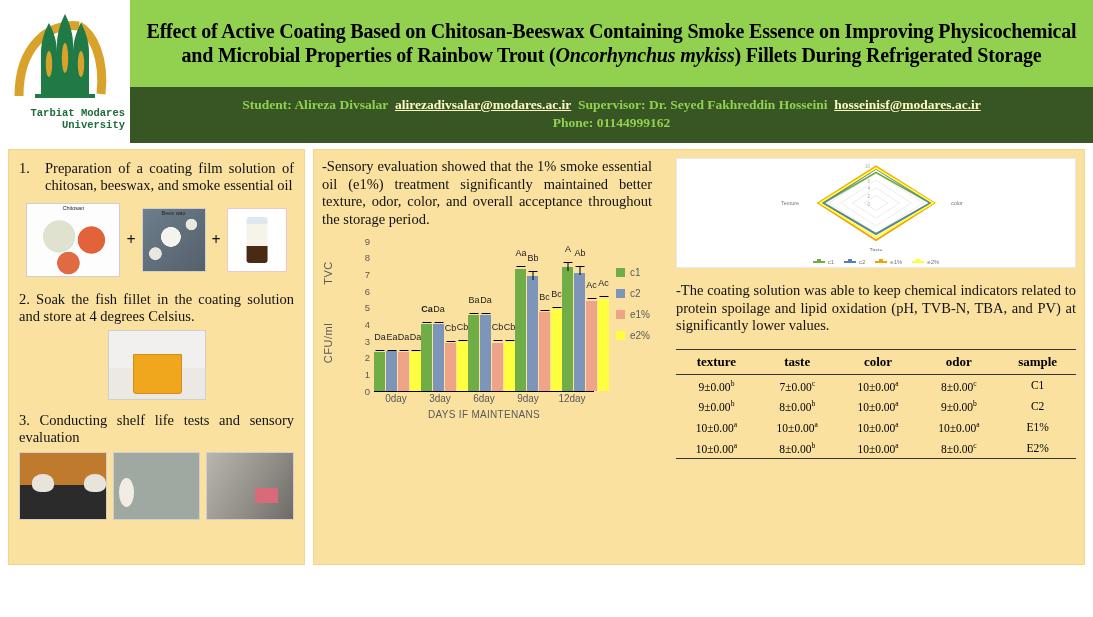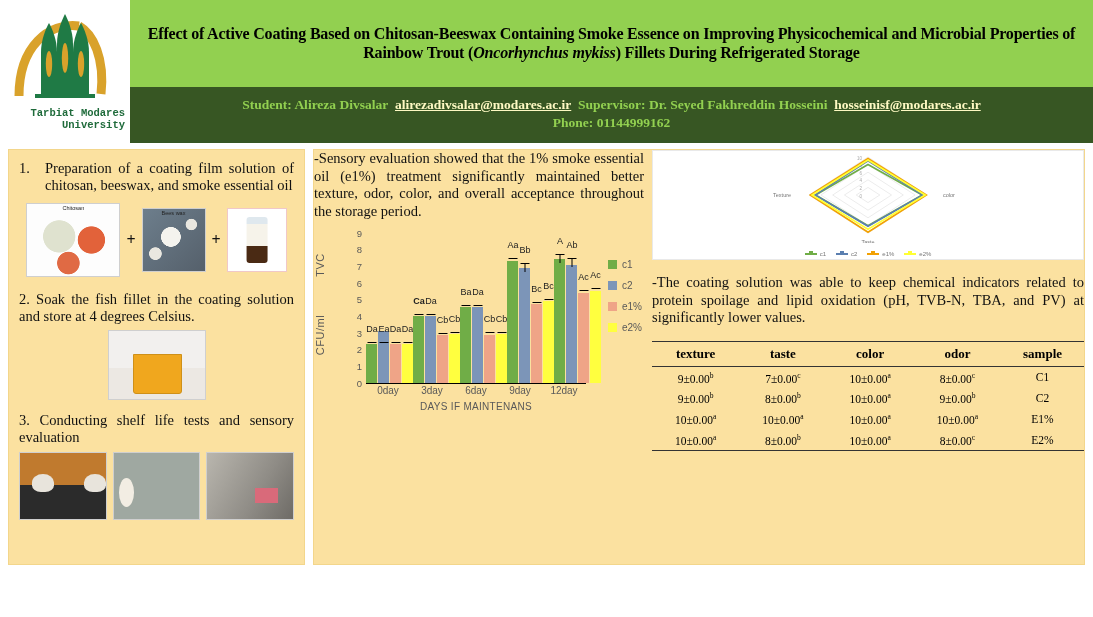--- a/index.html
+++ b/index.html
@@ -12,40 +12,40 @@
   
   .header-row{display:flex;width:1093px;height:143px;}
   .logo-cell{width:130px;height:143px;display:flex;align-items:center;justify-content:center;background:#fff;flex:0 0 130px;}
   .logo-wrap{width:120px;height:128px;position:relative;}
   .logo-text{position:absolute;left:0;right:0;bottom:4px;text-align:right;
     font-family:Liberation Mono, monospace;font-weight:bold;font-size:10.5px;color:#1f6b3b;line-height:1.12;}
   .header-main{flex:1;display:flex;flex-direction:column;}
   .title-band{background:#92D050;height:87px;display:flex;align-items:center;justify-content:center;padding:0 6px;box-sizing:border-box;}
   .title-band h1{
     margin:0;text-align:center;color:#000;font-weight:bold;
-    font-family:"Liberation Serif",serif;font-size:16px;line-height:1.17;letter-spacing:-.2px;
+    font-family:"Liberation Serif",serif;font-size:20px;line-height:1.17;letter-spacing:-.2px;
   }
   .title-band h1 .it{font-style:italic;}
   .contact-band{background:#375623;flex:1;display:flex;flex-direction:column;align-items:center;justify-content:center;padding:2px 4px 4px;box-sizing:border-box;}
   .contact-line{color:#92D050;font-weight:bold;font-size:13.5px;font-family:"Liberation Serif",serif;white-space:nowrap;line-height:1.35;}
   .contact-line a{color:#fef9c3;text-decoration:underline;}
   .contact-phone{color:#92D050;font-weight:bold;font-size:13.5px;font-family:"Liberation Serif",serif;line-height:1.35;}
 
   
   .section-bars{display:flex;margin-top:4px;padding:0 8px;gap:8px;box-sizing:border-box;width:1093px;}
   .sbar{background:#BF8F00;height:36px;display:flex;align-items:center;justify-content:center;}
   .sbar span{color:#fff;font-family:"Liberation Sans",sans-serif;font-weight:bold;font-size:23px;letter-spacing:.2px;}
   .sbar-methods{width:297px;flex:0 0 297px;}
   .sbar-outcomes{flex:1;}
 
   
   .panels{display:flex;margin-top:6px;padding:0 8px 8px;gap:8px;box-sizing:border-box;width:1093px;height:424px;}
   .panel{background:#FBE1A0;border:1px solid #f3d68b;box-sizing:border-box;}
   .panel-methods{width:297px;flex:0 0 297px;padding:10px 10px 4px;position:relative;}
-  .panel-outcomes{flex:1;display:flex;gap:8px;position:relative;}
+  .panel-outcomes{flex:1;display:flex;gap:24px;padding:8px;position:relative;}
   .col{display:flex;flex-direction:column;}
   .col-left{width:330px;flex:0 0 330px;}
   .col-right{flex:1;}
 
   
   .m-step{font-size:14.5px;line-height:1.2;color:#111;text-align:justify;}
   .m-step1{display:flex;gap:6px;}
   .m-num{flex:0 0 20px;}
   .m-body{flex:1;text-align:justify;}
   .imgs-row{display:flex;align-items:center;justify-content:center;gap:6px;margin:8px 0 4px;}
@@ -227,21 +227,21 @@
               <div style="top: 16.6667px;">8</div>
               <div style="top: 0px;">9</div>
             </div>
           <div class="plot">
               <div class="groups" id="bar-groups">
                 <div class="grp">
                   <div class="bar" style="height: 38.3333px; background: rgb(112, 173, 71);">
                     <div class="err" style="bottom: 39.6667px;"></div>
                     <div class="sig" style="bottom: 48.6667px; left: 55%;">Da</div>
                   </div>
-                  <div class="bar" style="height: 52px; background: rgb(124, 149, 184);">
+                  <div class="bar" style="height: 40px; background: rgb(124, 149, 184);">
                     <div class="err" style="bottom: 39.6667px;"></div>
                     <div class="sig" style="bottom: 48.6667px; left: 55%;">Ea</div>
                   </div>
                   <div class="bar" style="height: 38.3333px; background: rgb(239, 164, 135);">
                     <div class="err" style="bottom: 39.6667px;"></div>
                     <div class="sig" style="bottom: 48.6667px; left: 50%;">Da</div>
                   </div>
                   <div class="bar" style="height: 38.3333px; background: rgb(255, 255, 63);">
                     <div class="err" style="bottom: 39.6667px;"></div>
                     <div class="sig" style="bottom: 48.6667px; left: 50%;">Da</div>

